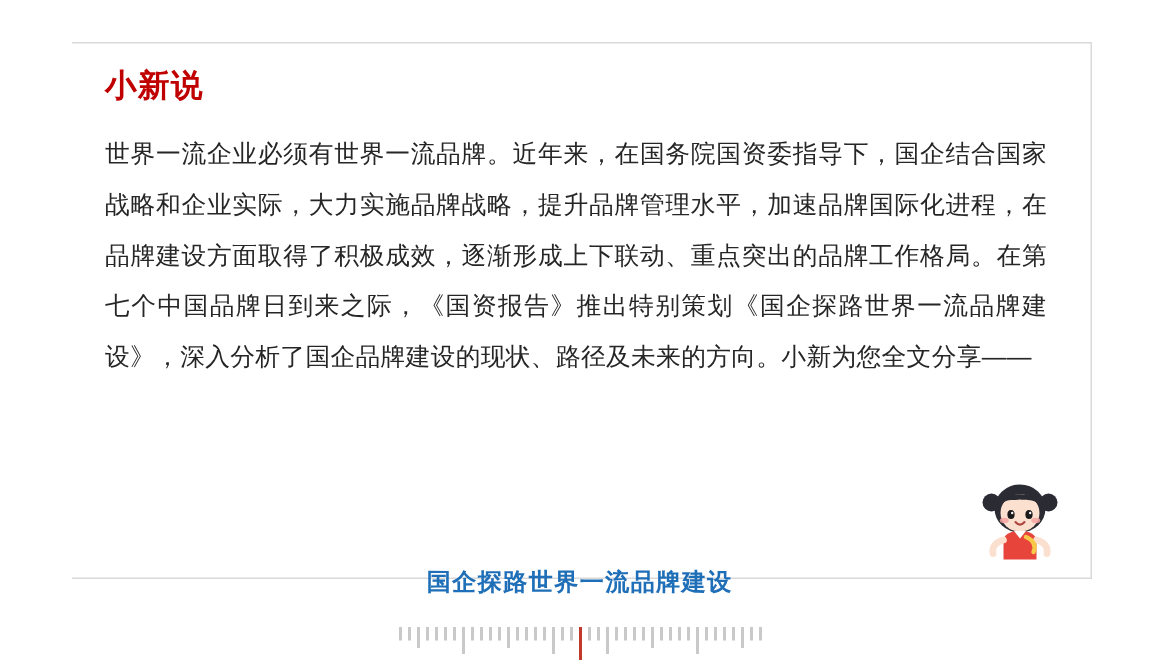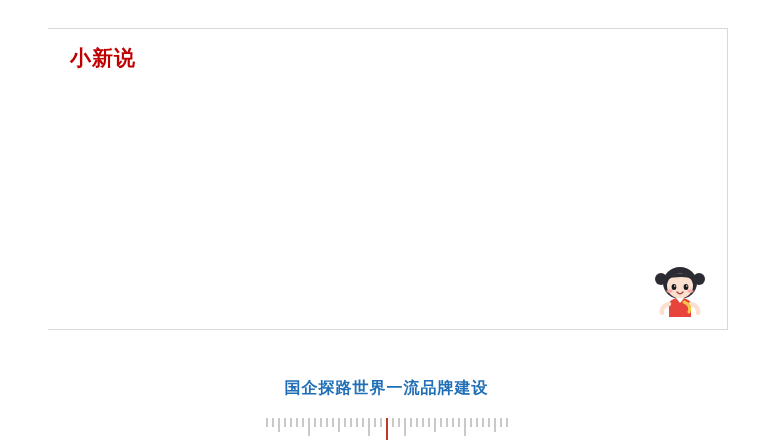--- a/index.html
+++ b/index.html
@@ -14,21 +14,21 @@
     overflow: hidden;
     position: relative;
   }
 
   
   .card {
     position: absolute;
     left: 48px;
     top: 28px;
     width: 680px;
-    height: 302px;
+    height: 358px;
     box-sizing: border-box;
     border: 1px solid #d9d9d9;
     border-left: none;
     background: #ffffff;
   }
   .card-left-bar {
     position: absolute;
     left: 48px;
     top: 28px;
     width: 6px;
@@ -104,20 +104,21 @@
 </style>
 </head>
 <body>
 
 <div class="card-left-bar"></div>
 
 <div class="card">
 
   <div class="card-title">小新说</div>
 
+  <div class="card-body">世界一流企业必须有世界一流品牌。近年来，在国务院国资委指导下，国企结合国家战略和企业实际，大力实施品牌战略，提升品牌管理水平，加速品牌国际化进程，在品牌建设方面取得了积极成效，逐渐形成上下联动、重点突出的品牌工作格局。在第七个中国品牌日到来之际，《国资报告》推出特别策划《国企探路世界一流品牌建设》，深入分析了国企品牌建设的现状、路径及未来的方向。小新为您全文分享——</div>
 
   <div class="mascot">
     <svg viewBox="0 0 66 66" width="66" height="66" xmlns="http://www.w3.org/2000/svg">
 
       <ellipse cx="33" cy="26" rx="17" ry="16" fill="#2b2b33"></ellipse>
 
       <circle cx="14" cy="22" r="6" fill="#2b2b33"></circle>
       <circle cx="52" cy="22" r="6" fill="#2b2b33"></circle>
 
       <ellipse cx="33" cy="29" rx="13" ry="12.5" fill="#fbe0cf"></ellipse>

